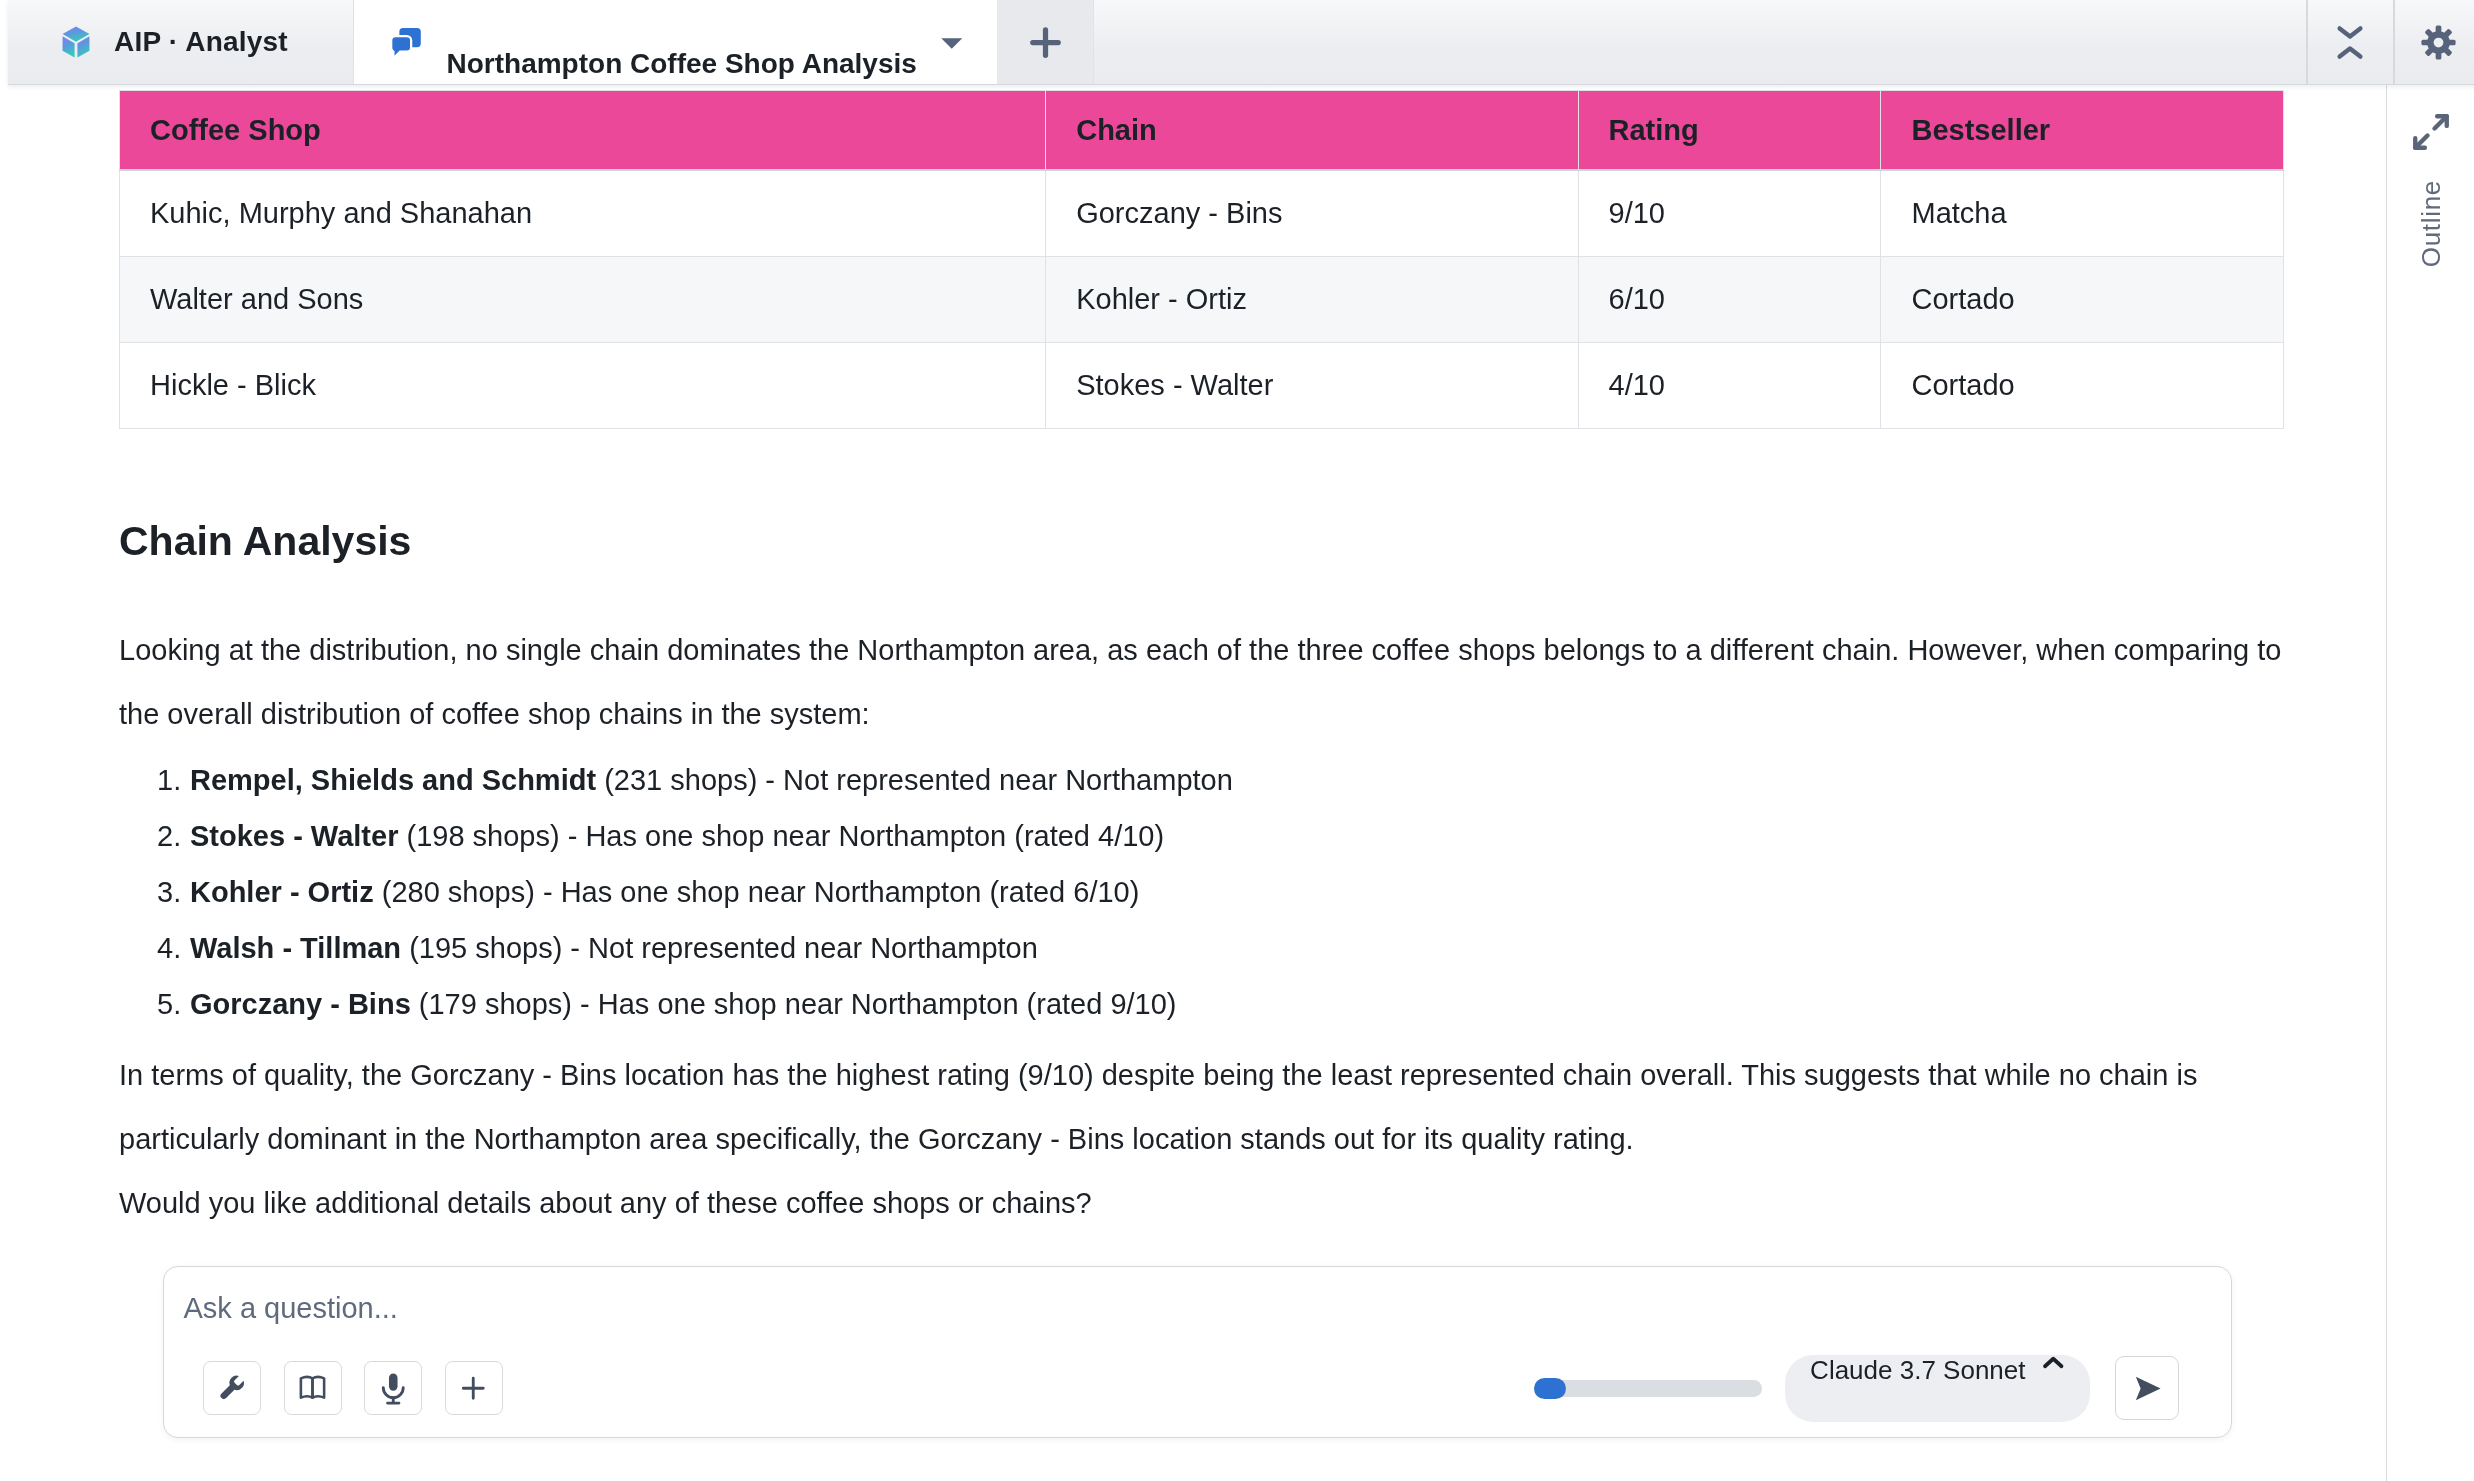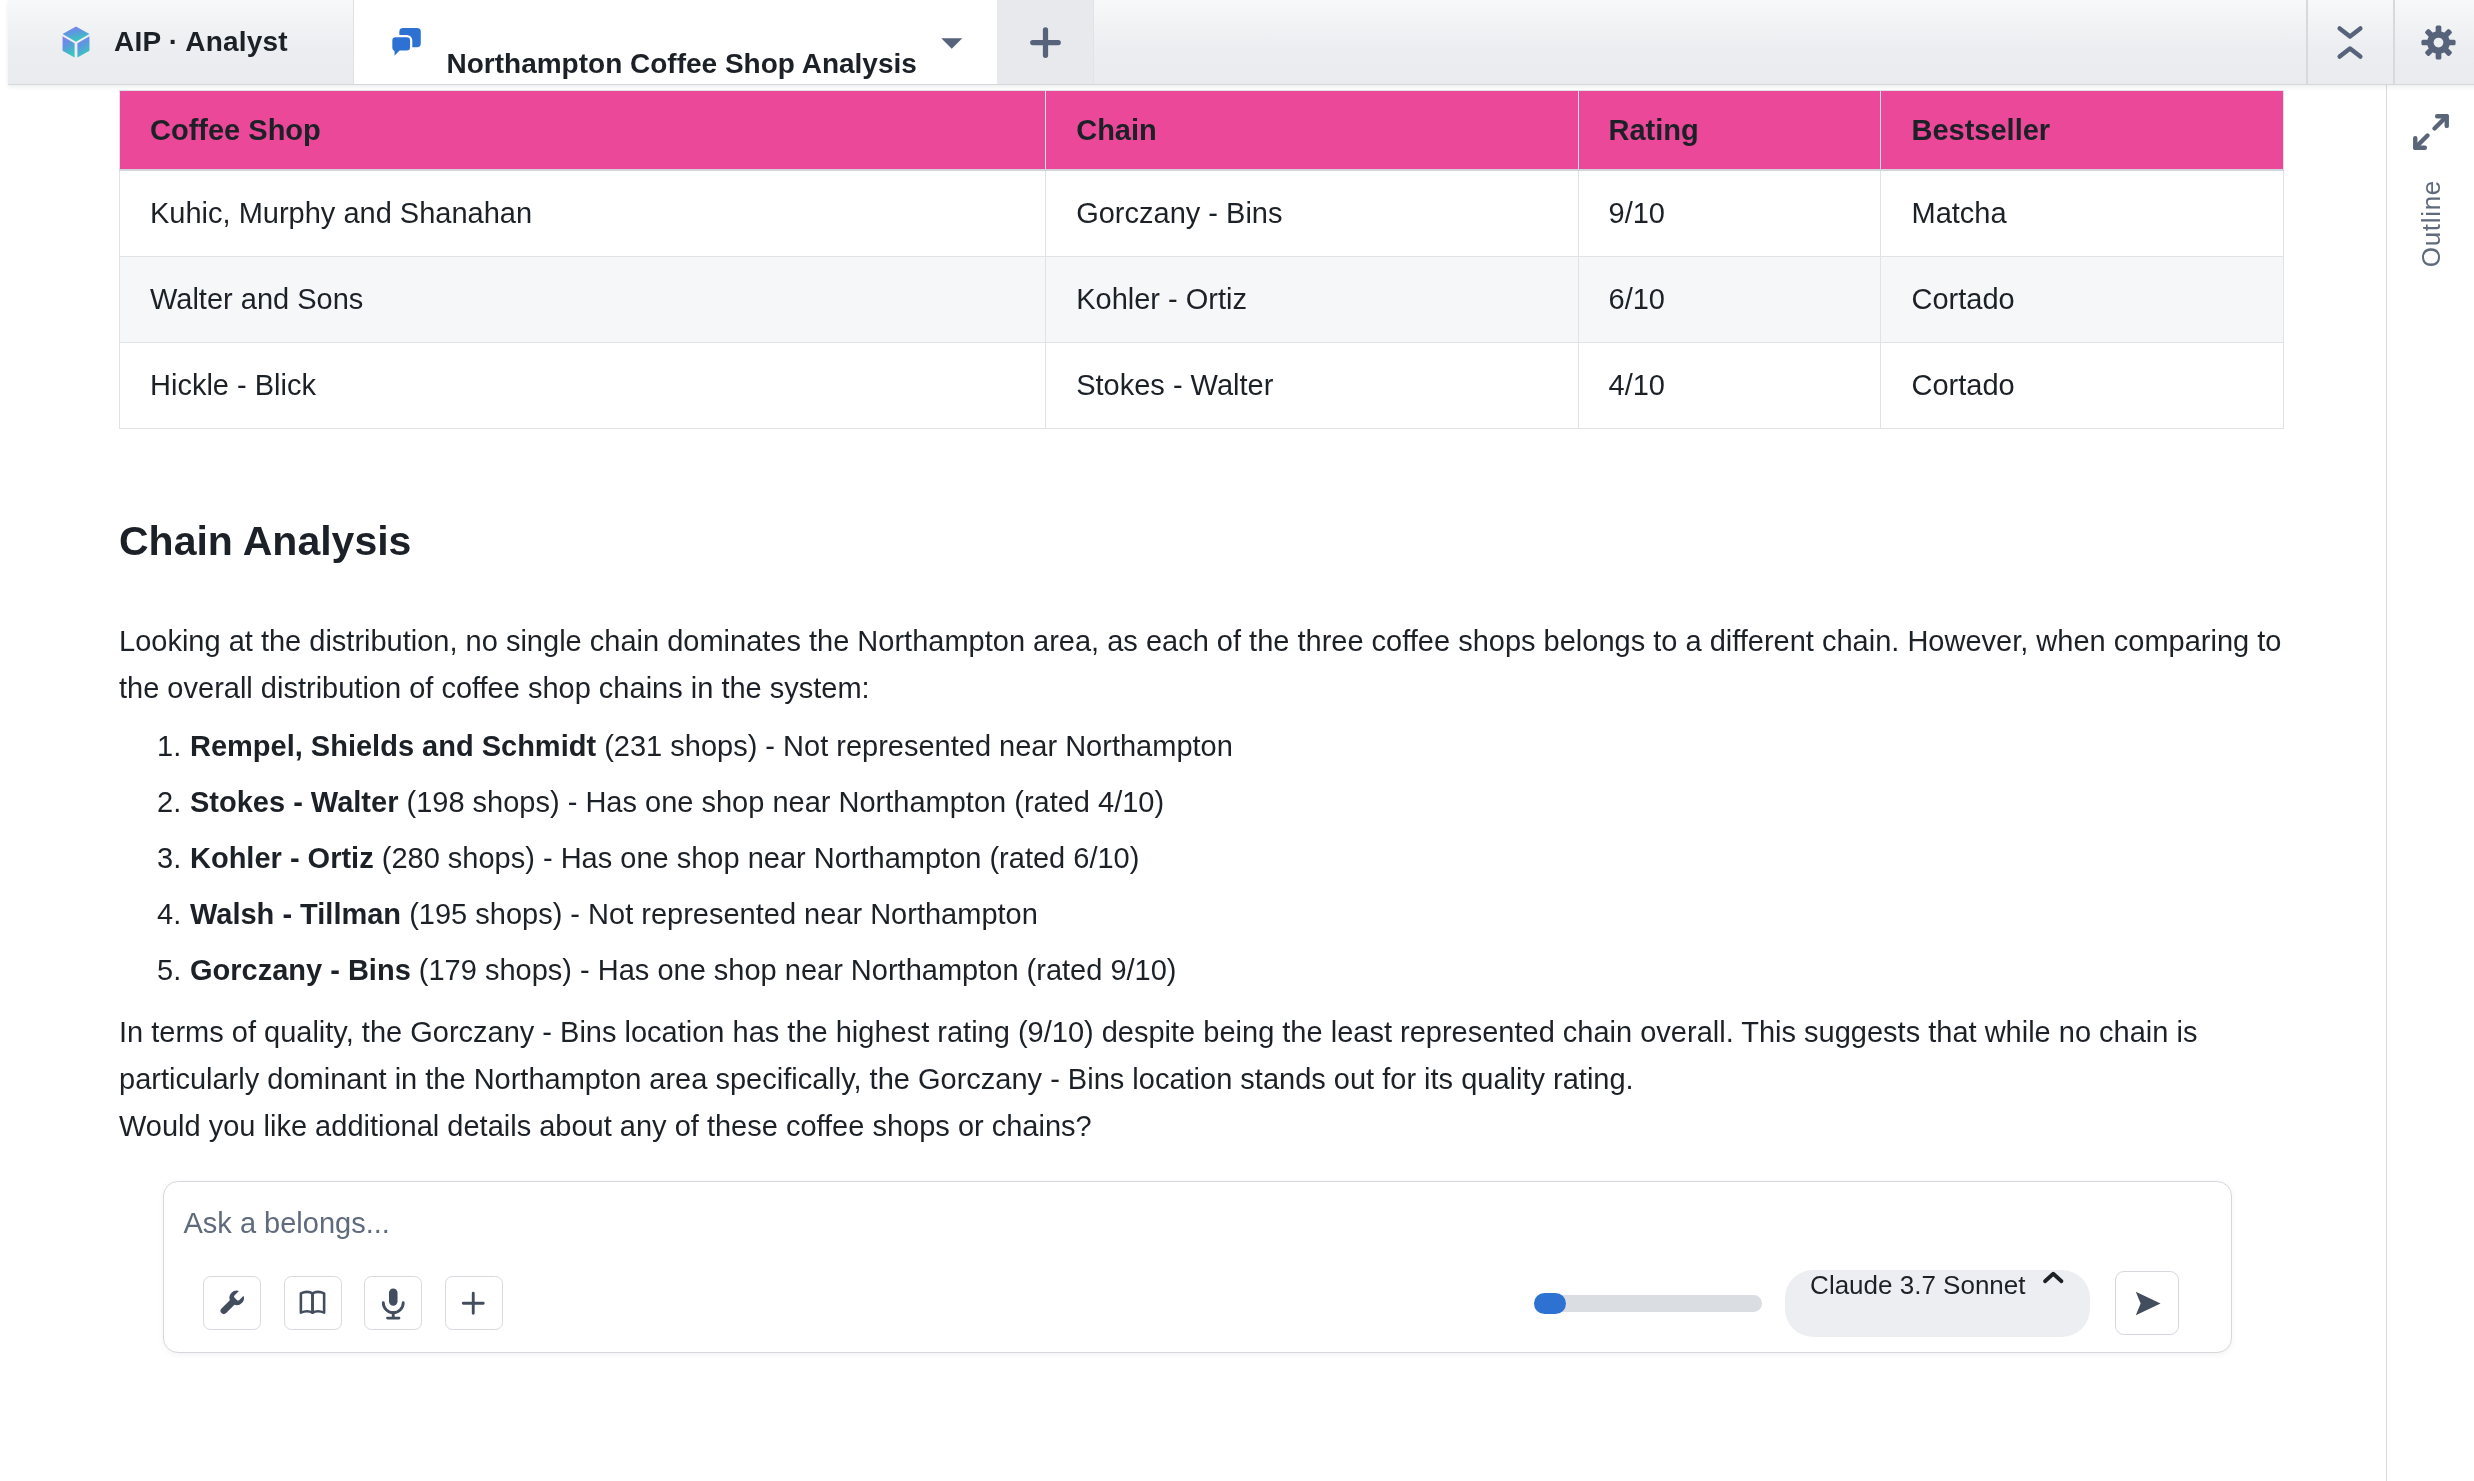--- a/index.html
+++ b/index.html
@@ -58,21 +58,21 @@
     width:2165px;border-collapse:collapse;margin-top:6px;font-size:29px;table-layout:fixed;
   }
   table.data th,table.data td{
     border:1.5px solid #e0e2e6;padding:0 18px 0 30px;text-align:left;vertical-align:middle;
     overflow:hidden;white-space:nowrap;
   }
   table.data thead th{background:#ec4899;height:78px;font-weight:700;border-bottom:2.2px solid #d1d4d9;}
   table.data tbody td{height:85px;background:#fff;}
   table.data tbody tr.striped td{background:#f6f7f9;}
   h1.analysis-heading{font-size:41px;font-weight:700;margin:87px 0 0 0;line-height:1.25;}
-  p.body-text{font-size:29px;line-height:47px;margin:0;}
+  p.body-text{font-size:29px;line-height:64px;margin:0;}
   p.intro{margin-top:51px;}
   .chain-list{margin-top:16.5px;}
   .chain-item{font-size:29px;line-height:35px;margin-bottom:21px;padding-left:38px;}
   .chain-item .num{display:inline-block;min-width:33px;}
   .chain-item b{font-weight:700;}
   p.summary{margin-top:12px;}
   p.followup{margin-top:0;}
   
   .composer{
     position:relative;margin:31px 0 0 44px;width:2069px;height:172px;box-sizing:border-box;
@@ -257,21 +257,21 @@
       </div>
       <div class="chain-item">
         <span class="num">5.</span><b>Gorczany - Bins</b><span> (179 shops) - Has one shop near Northampton (rated 9/10)</span>
       </div>
     </div>
 
     <p class="body-text summary">In terms of quality, the Gorczany - Bins location has the highest rating (9/10) despite being the least represented chain overall. This suggests that while no chain is particularly dominant in the Northampton area specifically, the Gorczany - Bins location stands out for its quality rating.</p>
     <p class="body-text followup">Would you like additional details about any of these coffee shops or chains?</p>
 
     <div class="composer">
-      <div class="composer-placeholder">Ask a belongs...</div>
+      <div class="composer-placeholder">Ask a question...</div>
       <div class="composer-bar">
         <div class="tool-group">
           <button class="tool-btn">
             <span>
               <svg width="30" height="30" viewBox="0 0 48 48">
                 <path d="M42.5 12.2 a11.5 11.5 0 0 1 -14.6 14.6 L14.6 40.1 a5.2 5.2 0 0 1 -7.4 -7.4 L20.5 19.4 A11.5 11.5 0 0 1 35.1 4.8 l-7.2 7.2 a2.3 2.3 0 0 0 0 3.2 l4.2 4.2 a2.3 2.3 0 0 0 3.2 0 z" fill="#424d5e"></path>
               </svg>
             </span>
           </button>
           <button class="tool-btn">

